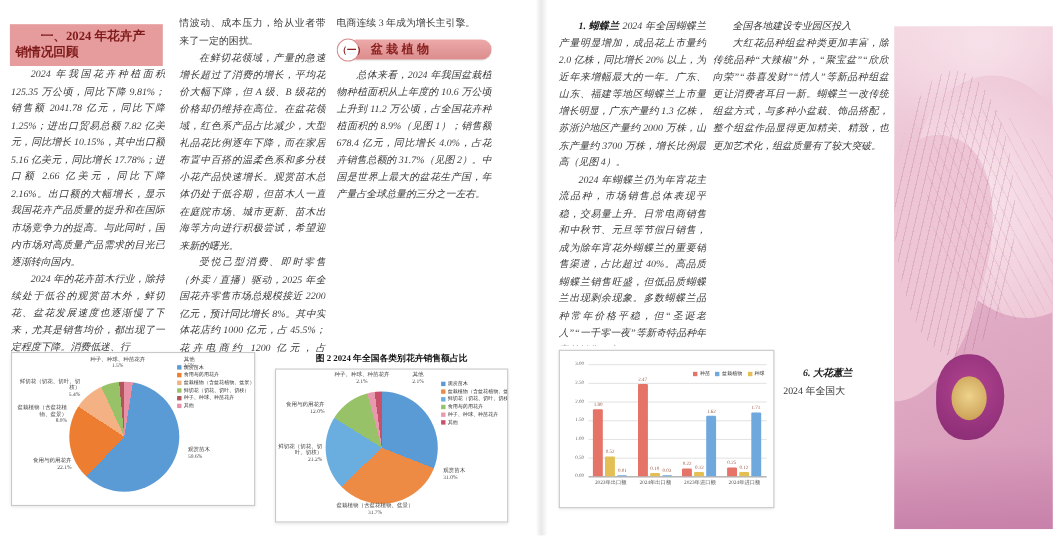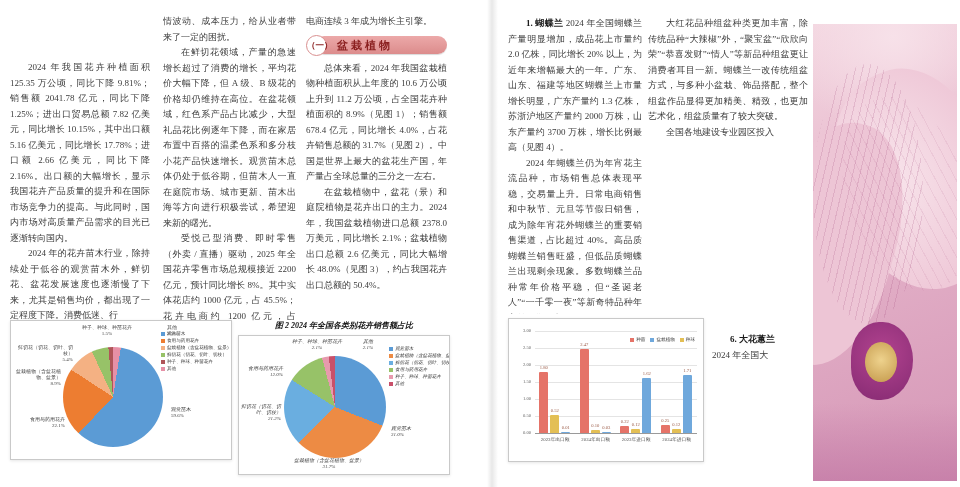--- a/index.html
+++ b/index.html
@@ -1,42 +1,42 @@
 <!DOCTYPE html>
 <html><head>
 <meta charset="utf-8">
 <style>
   html,body{margin:0;padding:0;background:#ffffff;}
   .canvas{position:relative;width:960px;height:487px;background:#fff;overflow:hidden;
           font-family:"Liberation Serif","DejaVu Serif",serif;color:#3b3b3b;}
   
   .col{position:absolute;text-align:justify;font-size:9px;line-height:15.5px;overflow:hidden;}
   .col p{margin:0;}
-  .indent{text-indent:2em;}
+  .indent{text-indent:2em;font-style:italic;}
   .noindent{text-indent:0;}
   b{color:#1c1c1c;}
   .col1{left:10px;top:60px;width:140px;height:270px;}
   .col2{left:163px;top:14px;width:133px;height:318px;}
   .col3{left:306px;top:14px;width:141px;height:318px;}
   
   .title-block{position:absolute;left:9px;top:22px;width:139px;box-sizing:border-box;
     background:#E69C9C;color:#7E1A1A;font-weight:bold;font-size:11.5px;line-height:15px;
     padding:4px 5px;text-indent:2em;}
   
   .section-pill{position:relative;height:21px;margin:5px 0 5px 0;}
   .pill-bar{position:absolute;left:9px;right:0;top:1px;height:18px;border-radius:10px;
     background:linear-gradient(180deg,#ECA9A9,#DC8C8C);box-shadow:0 1px 1px rgba(0,0,0,.15);}
   .pill-circle{position:absolute;left:0;top:0;width:21px;height:21px;border-radius:50%;
     background:#fff;border:1px solid #D98F8F;color:#8B2020;font-size:8.5px;line-height:19px;
     text-align:center;font-weight:bold;box-sizing:border-box;text-indent:0;}
   .pill-text{position:absolute;left:31px;top:3px;color:#8B2020;font-weight:bold;font-size:11px;letter-spacing:3px;}
   
   .figure{position:absolute;}
   .fig1{left:10px;top:320px;width:222px;}
-  .fig2{left:238px;top:320px;width:212px;font-style:italic;}
+  .fig2{left:250px;top:320px;width:212px;}
   .fig3{left:10px;top:318px;width:196px;}
   .figtitle{font-size:8px;font-weight:bold;text-align:center;color:#141414;margin:0 0 4px 0;}
   .figbox{position:relative;border:1px solid #c9c9c9;background:#fff;height:138px;
           box-shadow:0 1px 3px rgba(0,0,0,.10);overflow:hidden;}
   .pie{position:absolute;border-radius:50%;}
   #pieA{left:52px;top:26px;width:100px;height:100px;}
   #pieB{left:45px;top:20px;width:102px;height:102px;}
   .plab{position:absolute;font-size:5px;line-height:6px;color:#444;white-space:pre-line;text-align:center;}
   .f1l0{left:60px;top:4px;width:72px;}
   .f1l1{left:146px;top:4px;width:30px;}
@@ -95,41 +95,41 @@
   .center-core{position:absolute;left:52px;top:318px;width:32px;height:40px;
     background:radial-gradient(circle at 50% 45%,#eed28d 0%,#c9a053 85%);border-radius:50%;}
   .petal-bottom{position:absolute;left:-14px;bottom:-46px;width:190px;height:130px;
     background:linear-gradient(0deg,#c278a5 10%,rgba(194,120,165,0) 95%);}
 </style>
 </head>
 <body>
 
 <div class="canvas">
 
+  <div class="title-block">一、2024 年花卉产销情况回顾</div>
 
   <div class="col col1">
     <p class="indent">2024 年我国花卉种植面积 125.35 万公顷，同比下降 9.81%；销售额 2041.78 亿元，同比下降 1.25%；进出口贸易总额 7.82 亿美元，同比增长 10.15%，其中出口额 5.16 亿美元，同比增长 17.78%；进口额 2.66 亿美元，同比下降 2.16%。出口额的大幅增长，显示我国花卉产品质量的提升和在国际市场竞争力的提高。与此同时，国内市场对高质量产品需求的目光已逐渐转向国内。</p>
     <p class="indent">2024 年的花卉苗木行业，除持续处于低谷的观赏苗木外，鲜切花、盆花发展速度也逐渐慢了下来，尤其是销售均价，都出现了一定程度下降。消费低迷、行</p>
   </div>
 
   <div class="col col2">
     <p class="noindent">情波动、成本压力，给从业者带来了一定的困扰。</p>
     <p class="indent">在鲜切花领域，产量的急速增长超过了消费的增长，平均花价大幅下降，但 A 级、B 级花的价格却仍维持在高位。在盆花领域，红色系产品占比减少，大型礼品花比例逐年下降，而在家居布置中百搭的温柔色系和多分枝小花产品快速增长。观赏苗木总体仍处于低谷期，但苗木人一直在庭院市场、城市更新、苗木出海等方向进行积极尝试，希望迎来新的曙光。</p>
     <p class="indent">受悦己型消费、即时零售（外卖 / 直播）驱动，2025 年全国花卉零售市场总规模接近 2200 亿元，预计同比增长 8%。其中实体花店约 1000 亿元，占 45.5%；花卉电商约 1200 亿元，占 54.5%。花卉</p>
   </div>
 
   <div class="col col3">
     <p class="noindent">电商连续 3 年成为增长主引擎。</p>
     <div class="section-pill">
       <span class="pill-bar"></span>
       <span class="pill-circle">（一）</span>
       <span class="pill-text">盆栽植物</span>
     </div>
     <p class="indent">总体来看，2024 年我国盆栽植物种植面积从上年度的 10.6 万公顷上升到 11.2 万公顷，占全国花卉种植面积的 8.9%（见图 1）；销售额 678.4 亿元，同比增长 4.0%，占花卉销售总额的 31.7%（见图 2）。中国是世界上最大的盆花生产国，年产量占全球总量的三分之一左右。</p>
-    <p class="indent">在盆栽植物中，盆花（景）和庭院植物是花卉出口的主力。2024 年，我国盆栽植物进口总额 2378.0 万美元，同比增长 2.1%；盆栽植物出口总额 2.6 亿美元，同比大幅增长 48.0%（见图 3），约占我国花卉出口总额的 50.4%。</p>
   </div>
 
   <div class="figure fig1">
     <div class="figbox">
       <div class="pie" id="pieA" style="background: conic-gradient(rgb(231, 144, 166) 0deg, rgb(231, 144, 166) 9deg, rgb(91, 155, 213) 9deg, rgb(91, 155, 213) 223.56deg, rgb(237, 125, 49) 223.56deg, rgb(237, 125, 49) 303.12deg, rgb(244, 177, 131) 303.12deg, rgb(244, 177, 131) 335.16deg, rgb(151, 194, 104) 335.16deg, rgb(151, 194, 104) 354.6deg, rgb(176, 85, 89) 354.6deg, rgb(176, 85, 89) 360deg);"></div>
       <div class="plab f1l0">种子、种球、种苗花卉
 1.5%</div>
       <div class="plab f1l1">其他
 2.5%</div>
       <div class="plab f1l2">鲜切花（切花、切叶、切枝）
@@ -220,22 +220,22 @@
 
     <div class="col rcol1">
       <p class="indent">
         <b>1. 蝴蝶兰</b>
         <span>2024 年全国蝴蝶兰产量明显增加，成品花上市量约 2.0 亿株，同比增长 20% 以上，为近年来增幅最大的一年。广东、山东、福建等地区蝴蝶兰上市量增长明显，广东产量约 1.3 亿株，苏浙沪地区产量约 2000 万株，山东产量约 3700 万株，增长比例最高（见图 4）。</span>
       </p>
       <p class="indent">2024 年蝴蝶兰仍为年宵花主流品种，市场销售总体表现平稳，交易量上升。日常电商销售和中秋节、元旦等节假日销售，成为除年宵花外蝴蝶兰的重要销售渠道，占比超过 40%。高品质蝴蝶兰销售旺盛，但低品质蝴蝶兰出现剩余现象。多数蝴蝶兰品种常年价格平稳，但“圣诞老人”“一千零一夜”等新奇特品种年宵前销售一空。</p>
     </div>
 
     <div class="col rcol2">
+      <p class="indent">全国各地建设专业园区投入</p>
       <p class="indent">大红花品种组盆种类更加丰富，除传统品种“大辣椒”外，“聚宝盆”“欣欣向荣”“恭喜发财”“情人”等新品种组盆更让消费者耳目一新。蝴蝶兰一改传统组盆方式，与多种小盆栽、饰品搭配，整个组盆作品显得更加精美、精致，也更加艺术化，组盆质量有了较大突破。</p>
-      <p class="indent">全国各地建设专业园区投入</p>
     </div>
 
     <div class="col rcol2n">
       <p class="indent">
         <b>6. 大花蕙兰</b>
       </p>
       <p class="noindent">2024 年全国大</p>
     </div>
 
     <div class="figure fig3">

